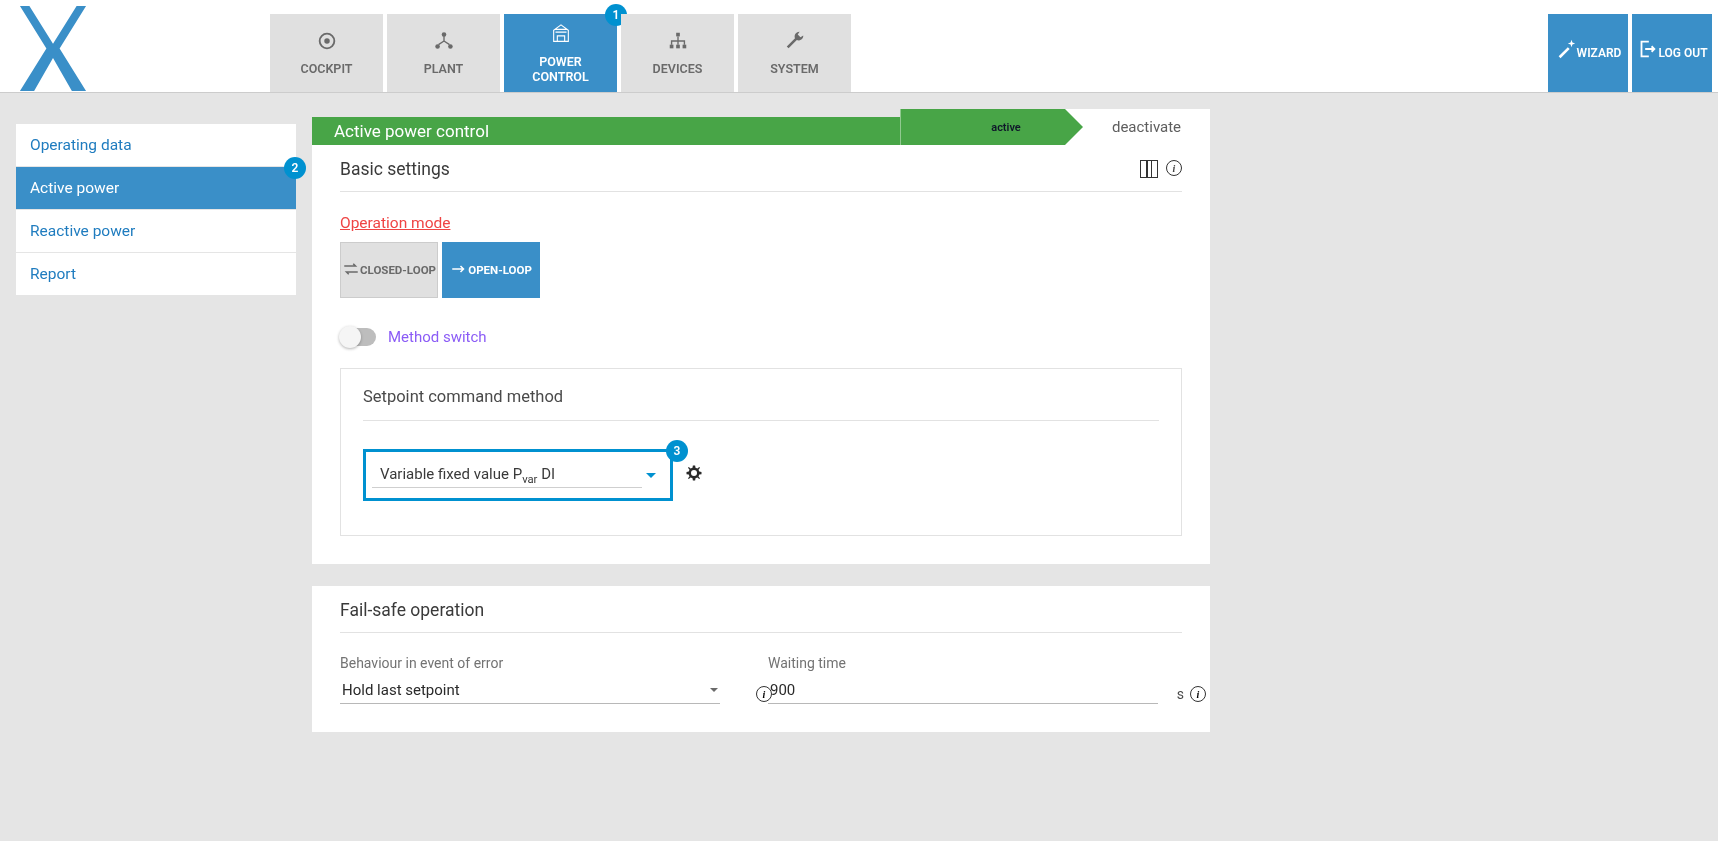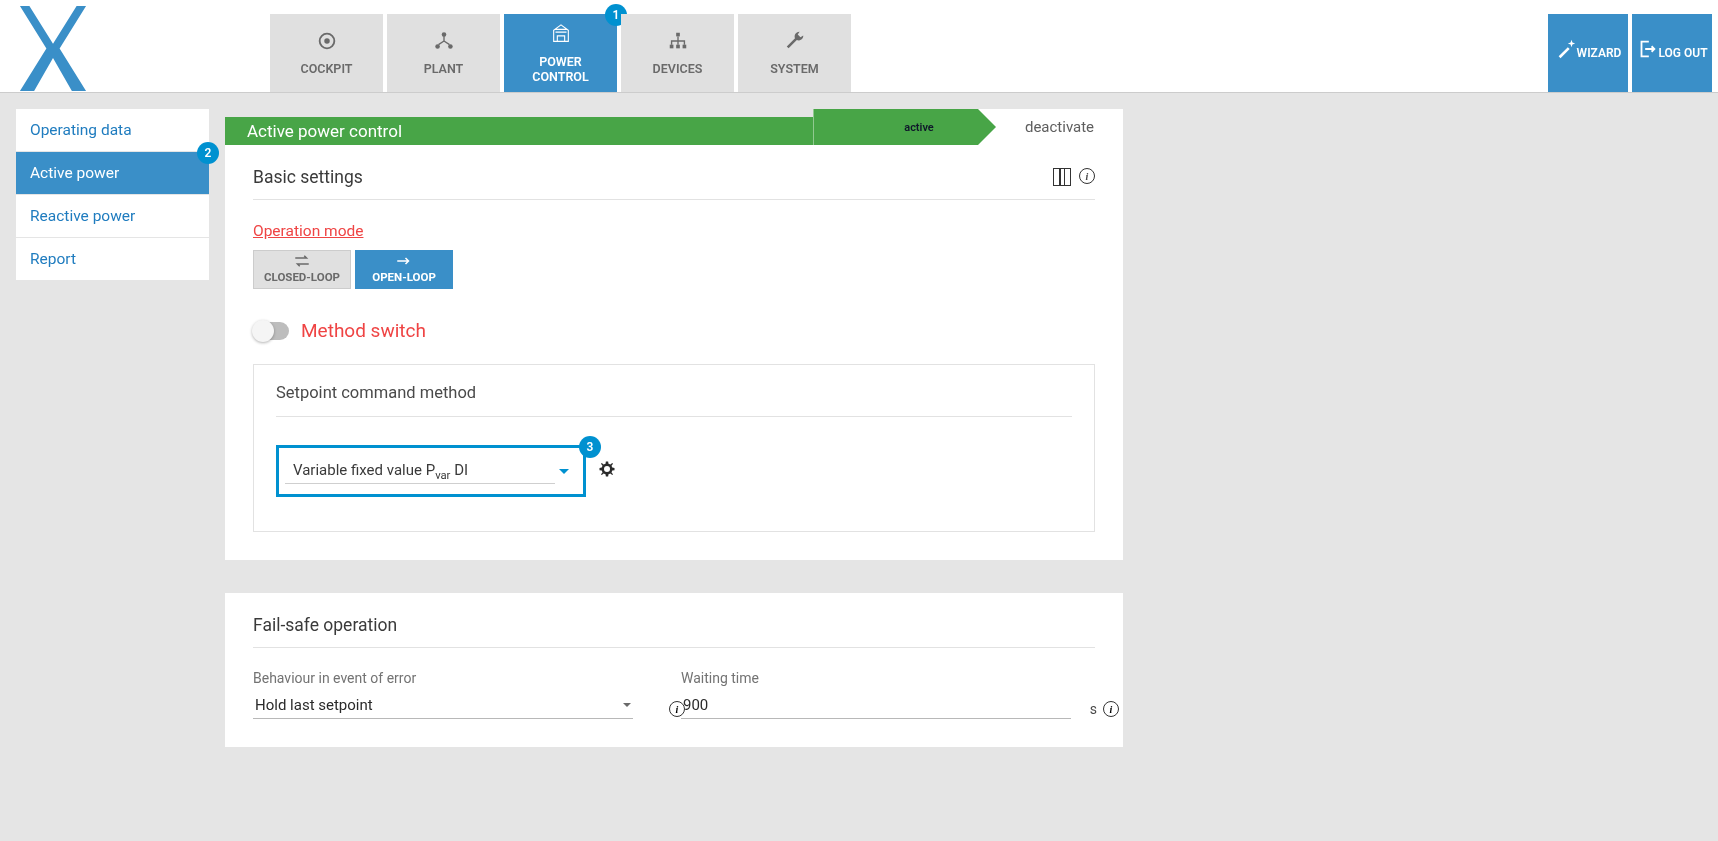--- a/index.html
+++ b/index.html
@@ -84,21 +84,22 @@
       font-size: 12px;
       font-weight: 600;
     }
     .content {
       display: flex;
       padding: 16px;
       gap: 16px;
       align-items: flex-start;
     }
     .sidebar {
-      width: 193px;
+      width: 280px;
+      margin-top: 15px;
     }
     .sidebar-item {
       background: #fff;
       color: #1f7cbf;
       font-size: 15.5px;
       padding: 12px 14px;
       cursor: pointer;
       margin-bottom: 1px;
       position: relative;
     }
@@ -148,22 +149,22 @@
       width: 145px;
       display: flex;
       align-items: center;
       justify-content: center;
       padding-left: 18px;
       font-size: 15px;
       cursor: pointer;
     }
     .panel {
       background: #fff;
-      padding: 22px 28px 28px;
-      margin-bottom: 33px;
+      padding: 14px 28px 28px;
+      margin-bottom: 22px;
     }
     .panel-title-row {
       display: flex;
       align-items: center;
       justify-content: space-between;
       border-bottom: 1px solid #e2e2e2;
       padding-bottom: 12px;
     }
     .panel-title {
       font-size: 17.5px;
@@ -173,25 +174,25 @@
     .field-label {
       font-size: 15.5px;
       color: #ef4444;
       margin-top: 22px;
       margin-bottom: 10px;
       text-decoration: underline;
     }
     .mode-toggle { display: flex; gap: 4px; }
     .mode-btn {
       display: flex;
-      flex-direction: column;
+      flex-direction: row;
       align-items: center;
       justify-content: center;
       width: 98px;
-      height: 39px;
+      height: 56px;
       font-size: 11.5px;
       font-weight: 700;
       cursor: pointer;
       text-align: center;
     }
     .mode-btn.inactive { background: #e0e0e0; color: #6a6a6a; border: 1px solid #ccc; }
     .mode-btn.active { background: #3a8fc8; color: #fff; }
     .switch-row {
       display: flex;
       align-items: center;
@@ -432,21 +433,21 @@
         <div class="mode-btn active">
           <span><svg width="18" height="12" viewBox="0 0 24 12" fill="none" stroke="#fff" stroke-width="2">
                 <path d="M3 6 L18 6 M14 2 L18 6 L14 10"></path>
               </svg></span>
           <span>OPEN-LOOP</span>
         </div>
       </div>
 
       <div class="switch-row">
         <div class="switch"></div>
-        <span style="font-size:19px;color:#ef4444">Method switch</span>
+        <span style="font-size:15px;color:#8b5cf6">Method switch</span>
       </div>
 
       <div class="sub-card">
         <div class="sub-card-title">Setpoint command method</div>
         <div class="select-row">
           <div class="select-highlighted">
             <span>
               <span>Variable fixed value P</span><sub class="var">var</sub><span> DI</span>
             </span>
             <span class="inner-line"></span>

